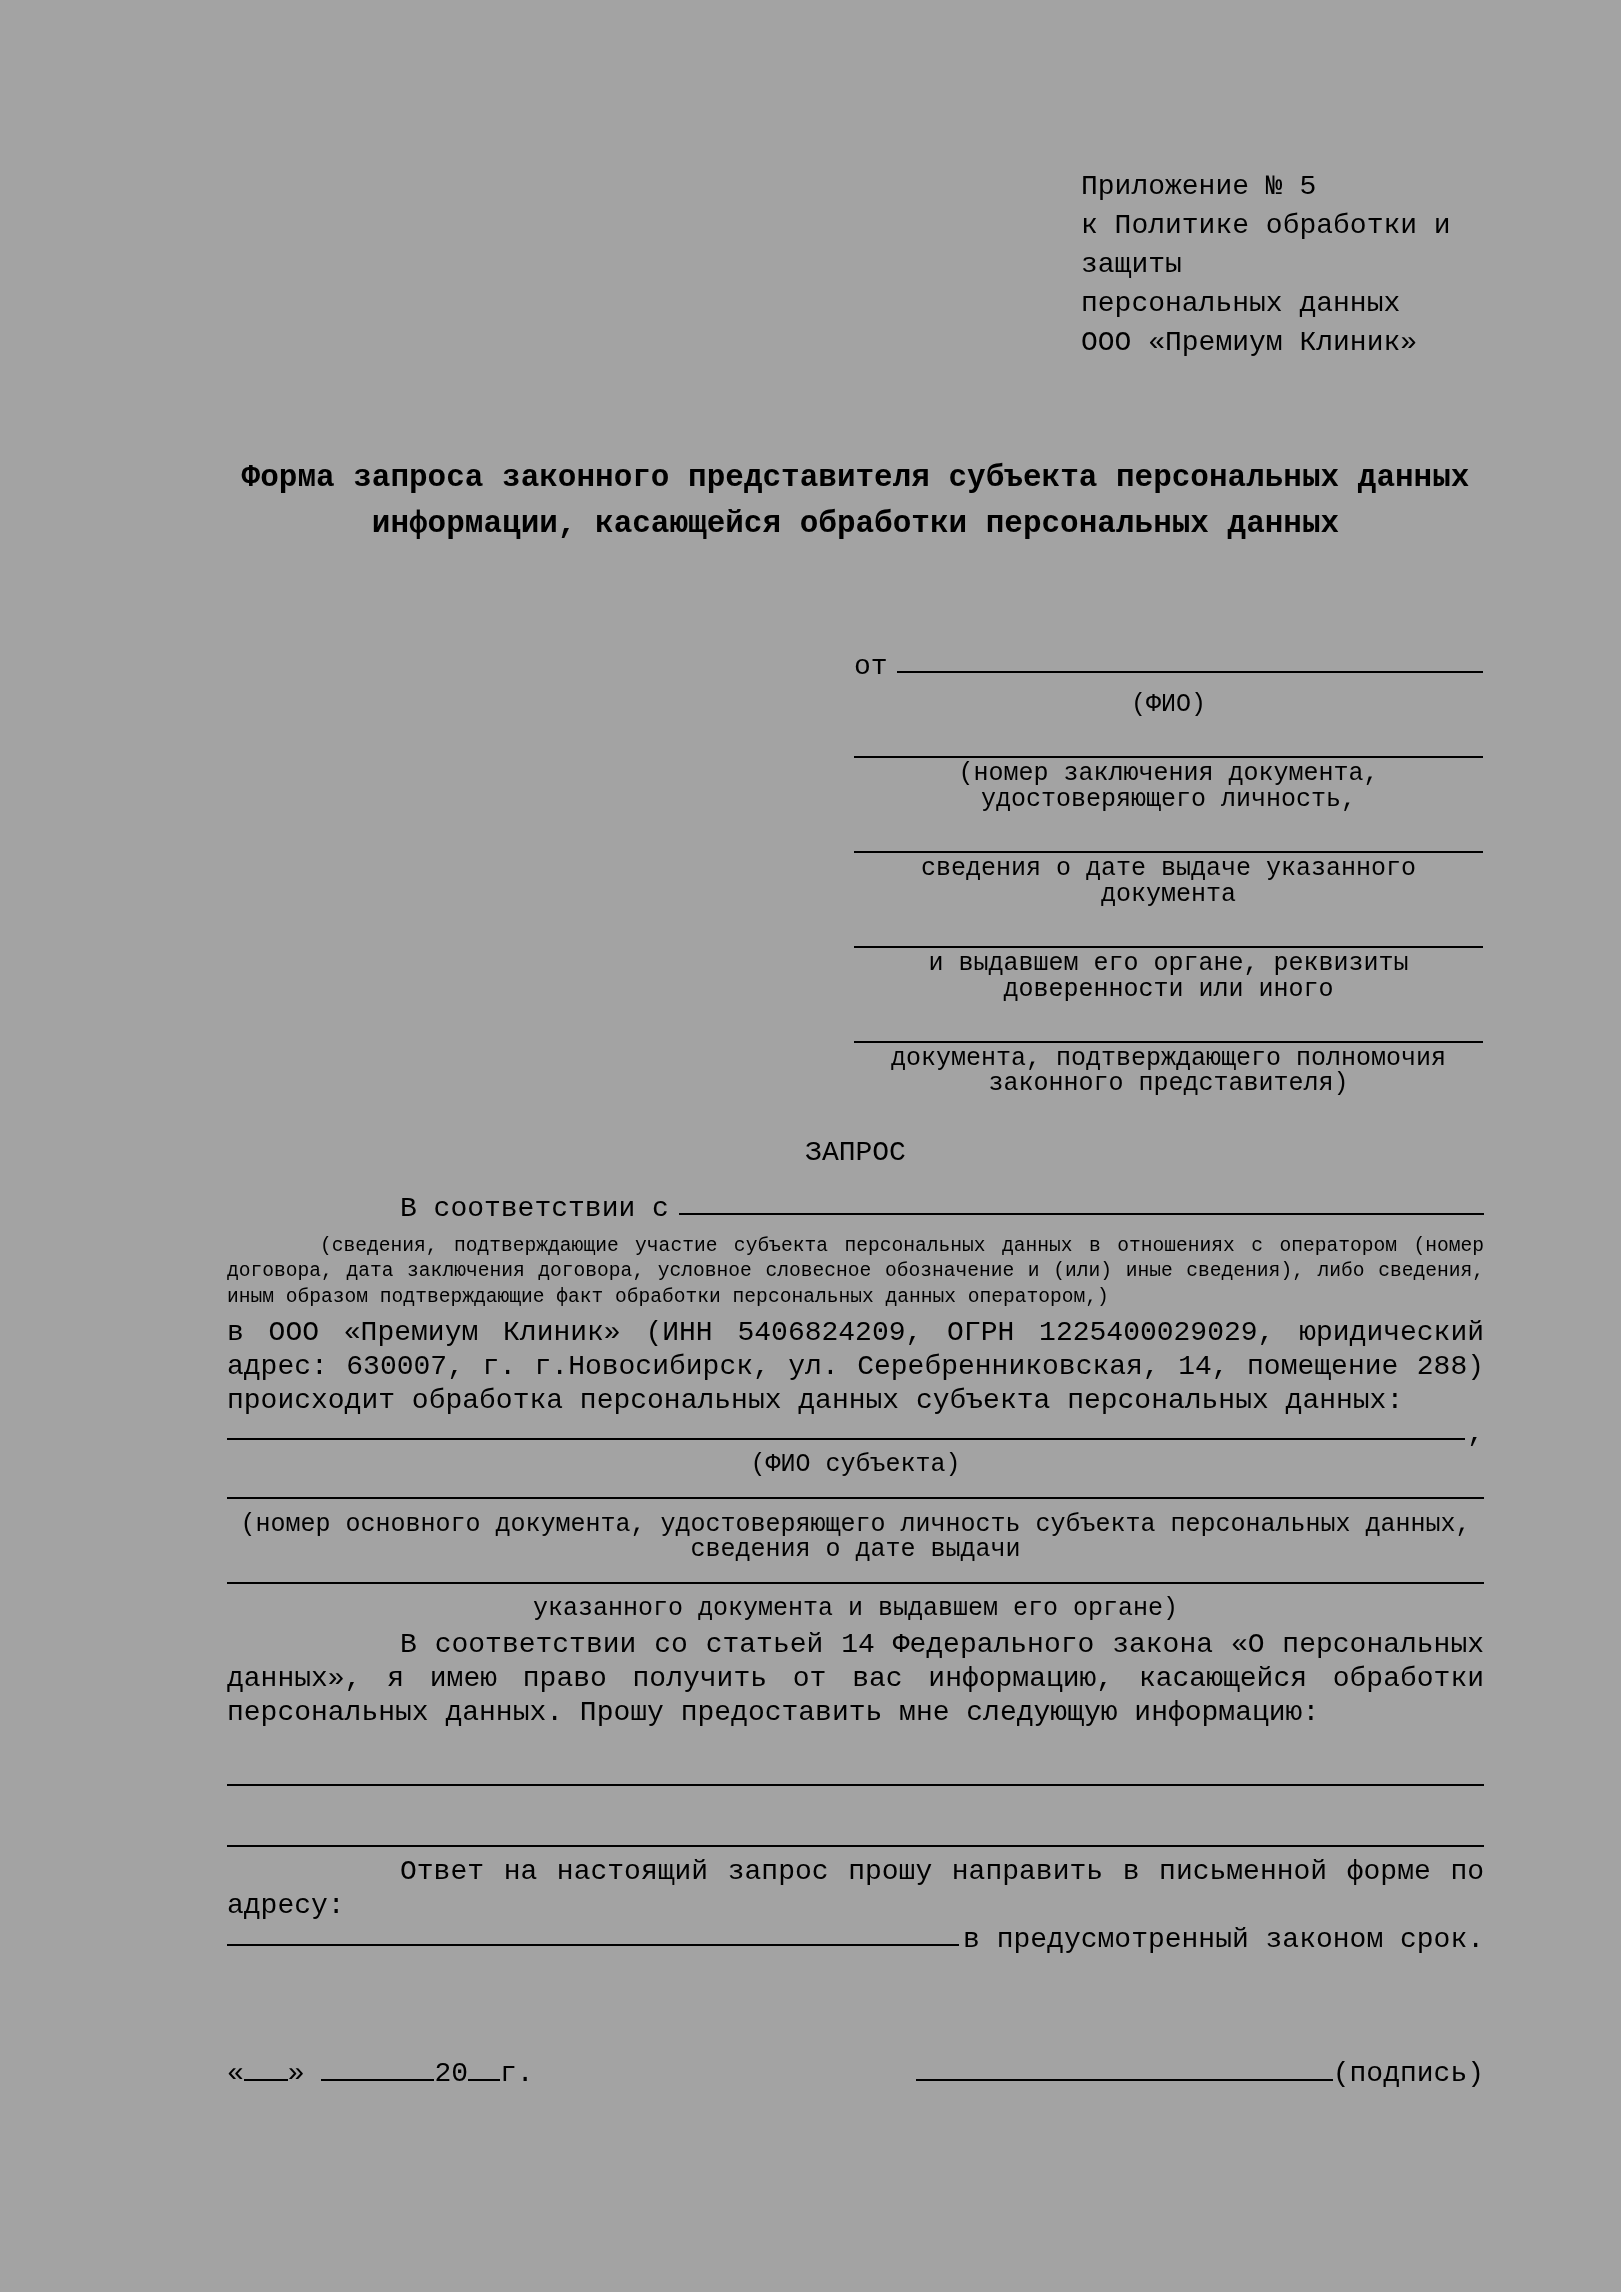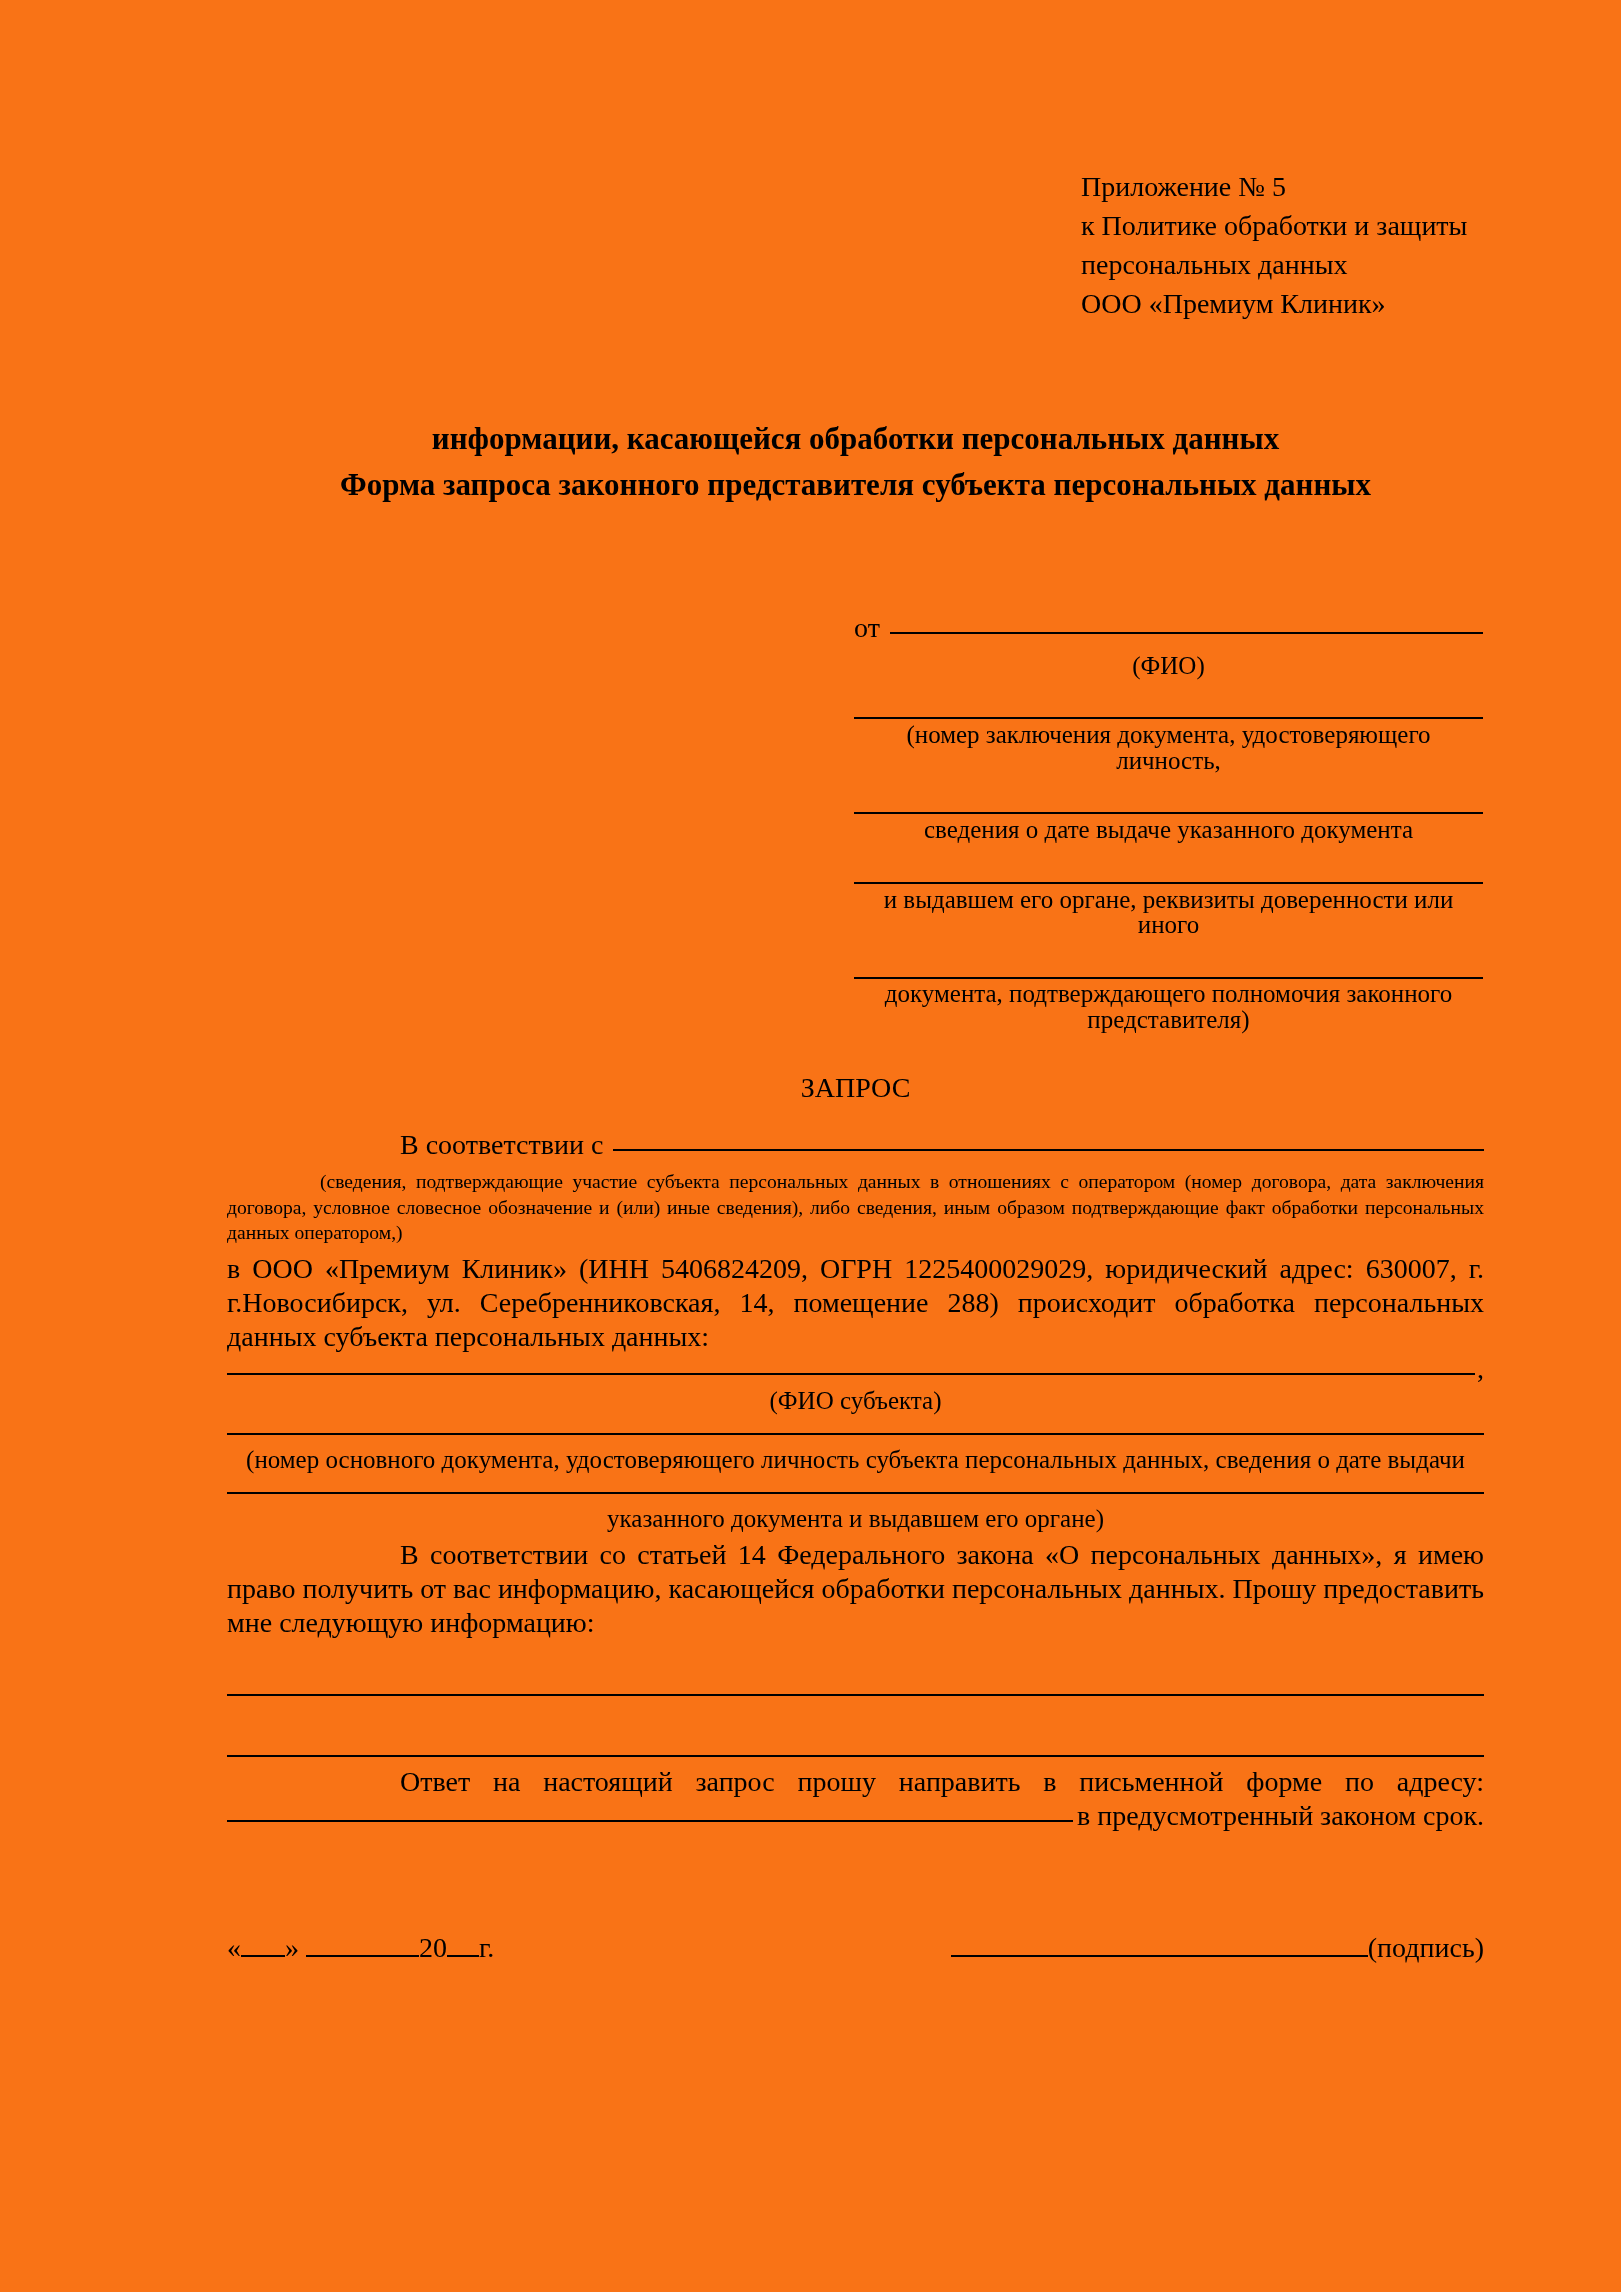--- a/index.html
+++ b/index.html
@@ -1,23 +1,23 @@
 <!DOCTYPE html>
 <html><head>
 <meta charset="utf-8">
 <style>
   html,body{margin:0;padding:0;}
   body{background:#e8e8e8;}
   .page{
     position:relative;
     width:1621px;height:2293px;
     margin:0 auto;
-    background:#f97316;
+    background:#a3a3a3;
     color:#000000;
-    font-family:Liberation Serif, serif;
+    font-family:Liberation Mono, monospace;
     font-size:28px;line-height:34px;
     box-sizing:border-box;
     padding:167px 137px 0 227px;
   }
   .annex{margin-left:854px;line-height:39px;}
   .title{margin-top:93px;text-align:center;font-weight:bold;font-size:31px;line-height:46px;}
   .addressee{margin-top:98px;margin-left:627px;width:629px;}
   .addressee .org{line-height:39px;}
   .row{display:flex;align-items:center;}
   .from-row{height:44px;}
@@ -53,22 +53,22 @@
 <div class="page">
 
   <div class="annex">
     <div>Приложение № 5</div>
     <div>к Политике обработки и защиты</div>
     <div>персональных данных</div>
     <div>ООО «Премиум Клиник»</div>
   </div>
 
   <div class="title">
+    <div>Форма запроса законного представителя субъекта персональных данных</div>
     <div>информации, касающейся обработки персональных данных</div>
-    <div>Форма запроса законного представителя субъекта персональных данных</div>
   </div>
 
   <div class="addressee">
     <div class="row from-row">
       <span class="label">от</span>
       <span class="uline"></span>
     </div>
     <div class="cap">(ФИО)</div>
 
     <div class="blank-row"></div>

